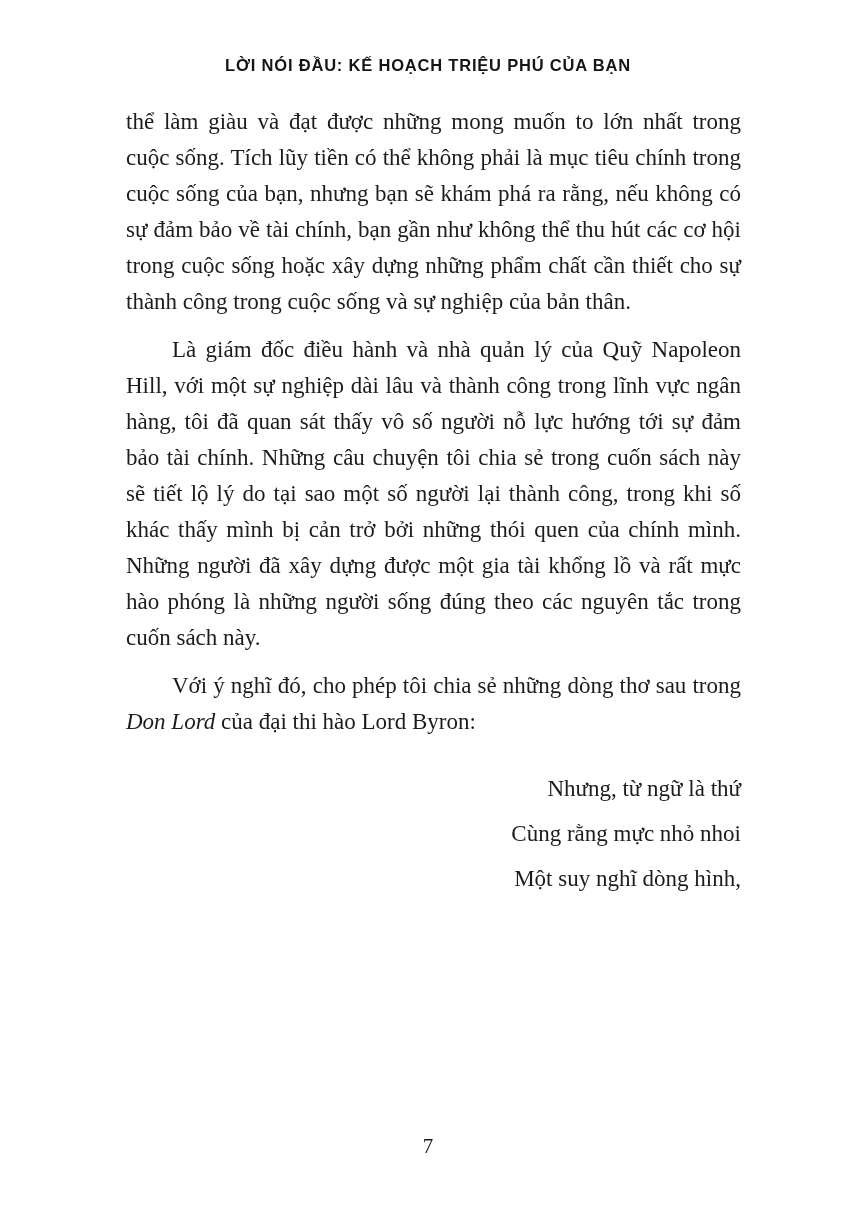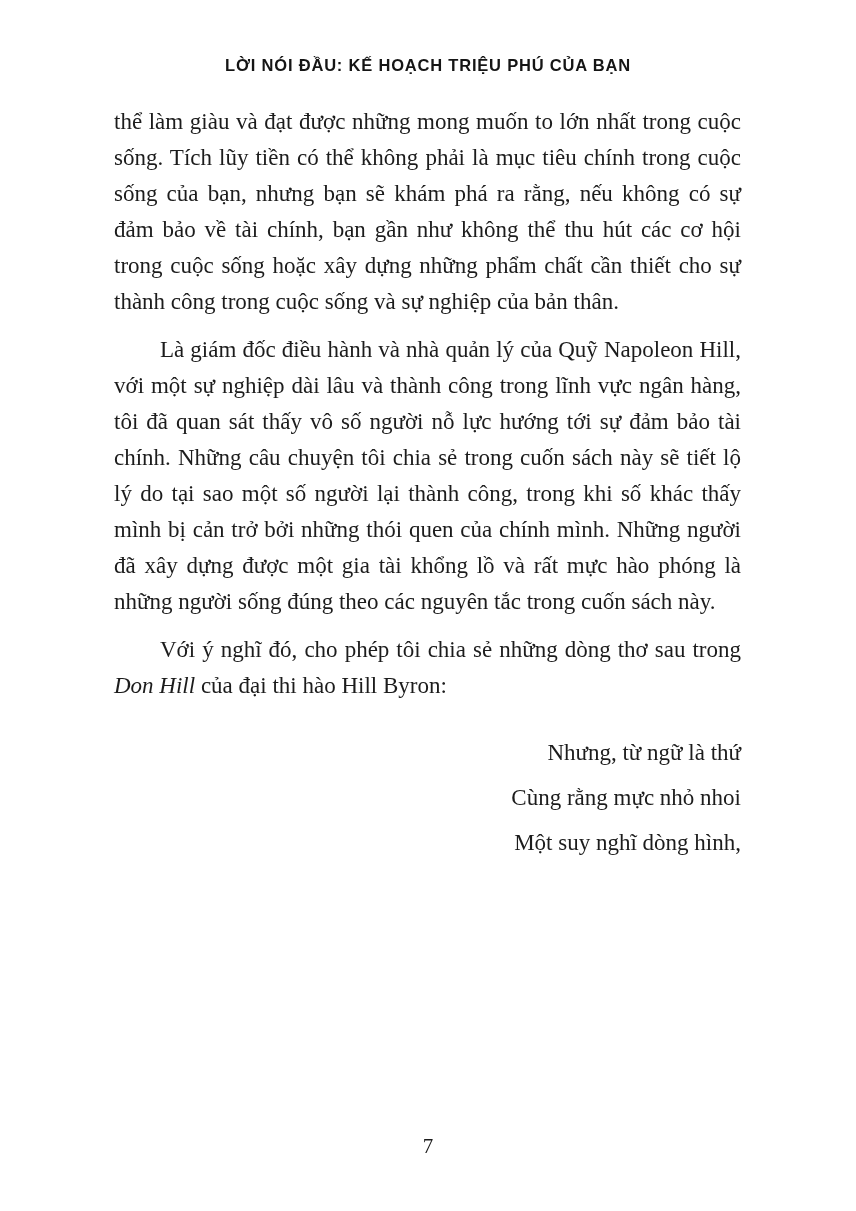--- a/index.html
+++ b/index.html
@@ -33,21 +33,21 @@
     position: absolute;
     top: 104px;
     left: 114px;
     width: 627px;
     font-size: 23px;
     line-height: 36px;
     text-align: justify;
     color: #1c1c1c;
   }
   .para {
-    margin: 0 0 12px 0;
+    margin: 0 0 12px 12px;
   }
   .para.indent {
     text-indent: 46px;
   }
   .para em {
     font-style: italic;
   }
   .poem {
     margin: 26px 0 0 167px;
     text-align: right;
@@ -73,21 +73,21 @@
 <div class="page">
 
   <header class="running-head">LỜI NÓI ĐẦU: KẾ HOẠCH TRIỆU PHÚ CỦA BẠN</header>
 
   <main class="body-text">
 
     <p class="para">thể làm giàu và đạt được những mong muốn to lớn nhất trong cuộc sống. Tích lũy tiền có thể không phải là mục tiêu chính trong cuộc sống của bạn, nhưng bạn sẽ khám phá ra rằng, nếu không có sự đảm bảo về tài chính, bạn gần như không thể thu hút các cơ hội trong cuộc sống hoặc xây dựng những phẩm chất cần thiết cho sự thành công trong cuộc sống và sự nghiệp của bản thân.</p>
 
     <p class="para indent">Là giám đốc điều hành và nhà quản lý của Quỹ Napoleon Hill, với một sự nghiệp dài lâu và thành công trong lĩnh vực ngân hàng, tôi đã quan sát thấy vô số người nỗ lực hướng tới sự đảm bảo tài chính. Những câu chuyện tôi chia sẻ trong cuốn sách này sẽ tiết lộ lý do tại sao một số người lại thành công, trong khi số khác thấy mình bị cản trở bởi những thói quen của chính mình. Những người đã xây dựng được một gia tài khổng lồ và rất mực hào phóng là những người sống đúng theo các nguyên tắc trong cuốn sách này.</p>
 
-    <p class="para indent"><span>Với ý nghĩ đó, cho phép tôi chia sẻ những dòng thơ sau trong </span><em>Don Hill</em><span> của đại thi hào Hill Byron:</span></p>
+    <p class="para indent"><span>Với ý nghĩ đó, cho phép tôi chia sẻ những dòng thơ sau trong </span><em>Don Lord</em><span> của đại thi hào Lord Byron:</span></p>
 
     <div class="poem">
       <div class="poem-line">Nhưng, từ ngữ là thứ</div>
       <div class="poem-line">Cùng rằng mực nhỏ nhoi</div>
       <div class="poem-line">Một suy nghĩ dòng hình,</div>
     </div>
 
   </main>
 
   <footer class="page-number">7</footer>

